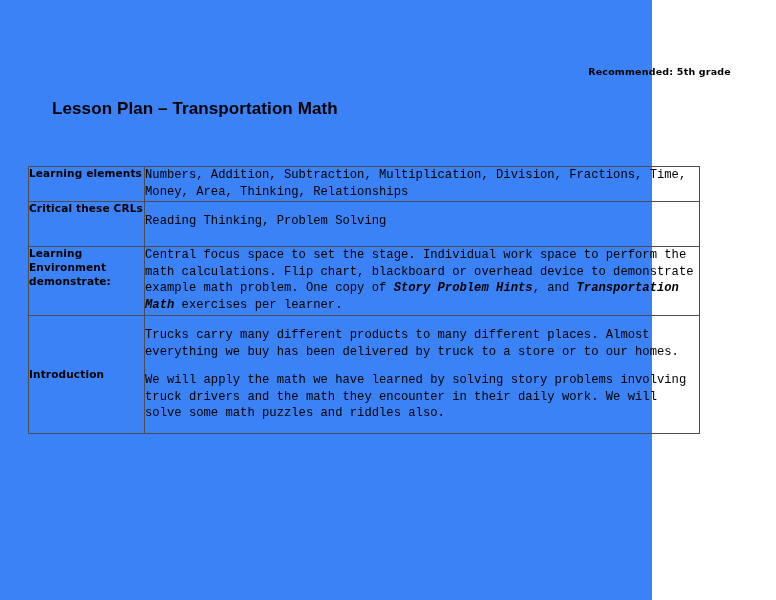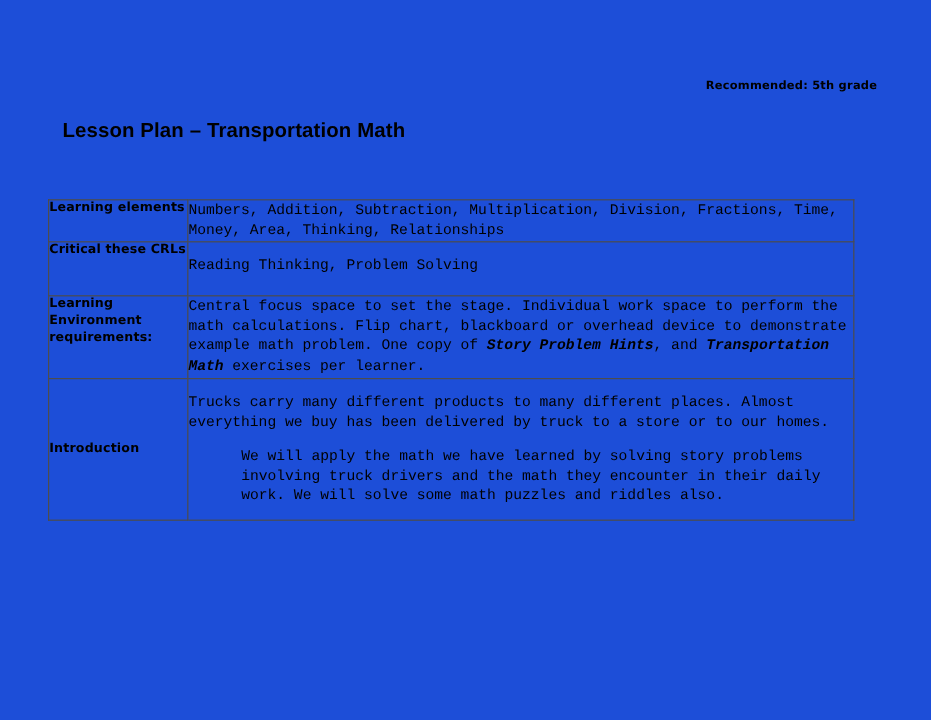--- a/index.html
+++ b/index.html
@@ -9,23 +9,23 @@
   body {
     width: 776px;
     height: 600px;
     background: #ffffff;
     font-family: "Liberation Serif", serif;
     color: #000000;
     overflow: hidden;
   }
   .page {
     position: relative;
-    width: 776px;
+    width: 652px;
     height: 600px;
-    background: #1d4ed8;
+    background: #3b82f6;
   }
 
   
   .recommend-note {
     position: absolute;
     top: 66px;
     left: 0;
     width: 731px;
     text-align: right;
     font-family: "DejaVu Sans", sans-serif;
@@ -45,21 +45,21 @@
     font-weight: bold;
     letter-spacing: 0.1px;
     color: #000;
     white-space: nowrap;
   }
 
   
   .plan-table {
     position: absolute;
     top: 166px;
-    left: 40px;
+    left: 28px;
     width: 672px;
     border-collapse: collapse;
     table-layout: fixed;
   }
   .plan-table td {
     border: 1px solid #4d4d4d;
     vertical-align: top;
     padding: 0;
   }
   .label-cell {
@@ -84,21 +84,20 @@
   }
   .content-cell.pad-lg {
     padding-top: 11px;
     padding-bottom: 11px;
   }
   .content-cell p {
     margin: 0;
   }
   .content-cell p + p {
     margin-top: 12px;
-    margin-left: 44px;
   }
   .bi {
     font-weight: bold;
     font-style: italic;
   }
 
   
   .r1 { height: 35px; }
   .r2 { height: 51px; }
   .r3 { height: 45px; }
@@ -121,21 +120,21 @@
         <td class="content-cell">Numbers, Addition, Subtraction, Multiplication, Division, Fractions, Time, Money, Area, Thinking, Relationships</td>
       </tr>
 
 
       <tr class="r3">
         <td class="label-cell">Critical these CRLs</td>
         <td class="content-cell pad-lg">Reading Thinking, Problem Solving</td>
       </tr>
 
       <tr class="r4">
-        <td class="label-cell">Learning Environment requirements:</td>
+        <td class="label-cell">Learning Environment demonstrate:</td>
         <td class="content-cell">
           <p><span>Central focus space to set the stage.  Individual work space to perform the math calculations.  Flip chart, blackboard or overhead device to demonstrate example math problem.  One copy of </span><span class="bi">Story Problem Hints</span><span>, and </span><span class="bi">Transportation Math</span><span> exercises per learner.</span></p>
         </td>
       </tr>
 
       <tr class="r5">
         <td class="label-cell middle">Introduction</td>
         <td class="content-cell pad-lg">
           <p>Trucks carry many different products to many different places.  Almost everything we buy has been delivered by truck to a store or to our homes.</p>
           <p>We will apply the math we have learned by solving story problems involving truck drivers and the math they encounter in their daily work.  We will solve some math puzzles and riddles also.</p>

